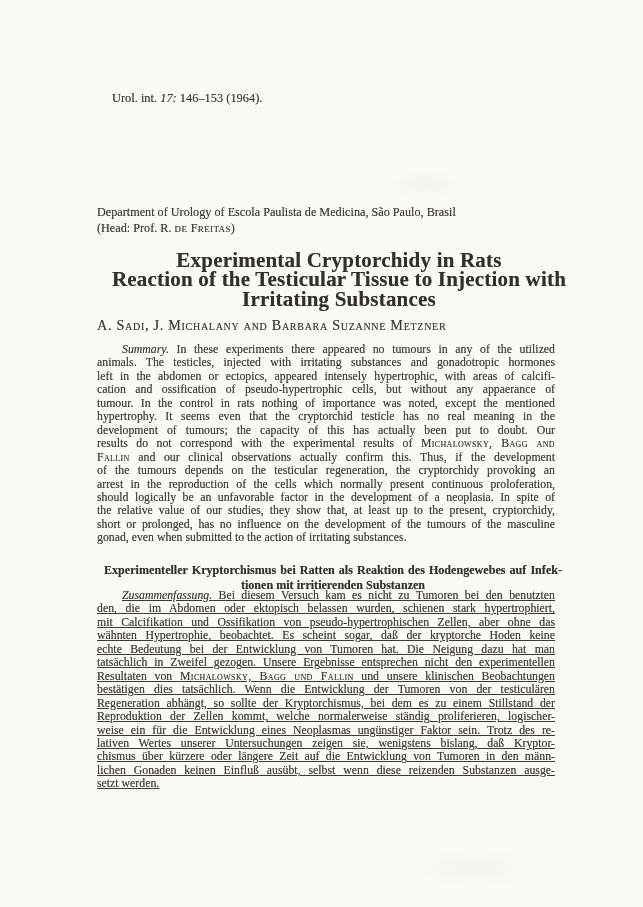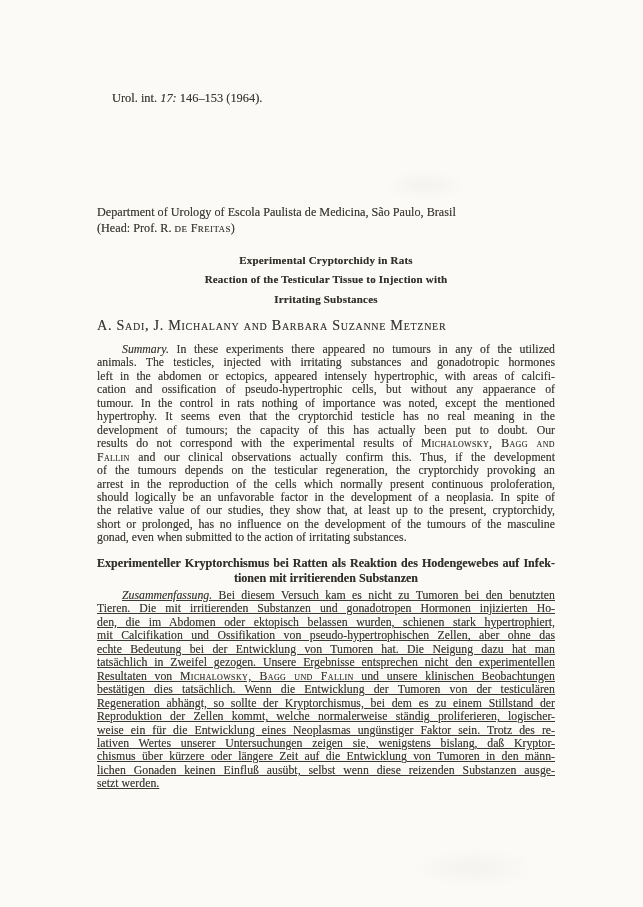--- a/index.html
+++ b/index.html
@@ -41,25 +41,25 @@
     left: 97px;
     top: 204px;
     width: 458px;
     text-align: left;
     font-size: 12.2px;
     line-height: 16px;
   }
 
   .title {
     position: absolute;
-    left: 97px;
+    left: 110px;
     top: 251px;
     width: 458px;
     margin: 0;
-    font-size: 11px;
+    font-size: 21px;
     font-weight: 700;
     line-height: 19.3px;
     color: #33302a;
     letter-spacing: 0.2px;
   }
   .title > div { text-align: center; white-space: nowrap; }
 
   .authors {
     position: absolute;
     left: 97px;
@@ -88,21 +88,21 @@
   .para > div:last-child { text-align-last: left; }
 
   .summary-en { top: 343px; }
   .summary-de { top: 589px; text-decoration: underline; }
 
   .heading-de {
     position: absolute;
     left: 97px;
     top: 556px;
     width: 458px;
-    margin: 0;
+    margin: 7px;
     font-size: 12.1px;
     font-weight: 700;
     line-height: 14.6px;
     color: #33302a;
   }
   .heading-de > div {
     text-align: justify;
     text-align-last: justify;
     white-space: nowrap;
   }
@@ -149,23 +149,23 @@
       <div>gonad, even when submitted to the action of irritating substances.</div>
     </div>
 
   <h2 class="heading-de">
       <div>Experimenteller Kryptorchismus bei Ratten als Reaktion des Hodengewebes auf Infek-</div>
       <div>tionen mit irritierenden Substanzen</div>
     </h2>
 
   <div class="para summary-de">
       <div><span class="s-italic">Zusammenfassung.</span><span> Bei diesem Versuch kam es nicht zu Tumoren bei den benutzten</span></div>
-      <div>Tieren. Die mit irritierenden Substanzen und gonadotropen Hormonen injizierten Ho-</div>
       <div>den, die im Abdomen oder ektopisch belassen wurden, schienen stark hypertrophiert,</div>
       <div>mit Calcifikation und Ossifikation von pseudo-hypertrophischen Zellen, aber ohne das</div>
+      <div>wähnten Hypertrophie, beobachtet. Es scheint sogar, daß der kryptorche Hoden keine</div>
       <div>echte Bedeutung bei der Entwicklung von Tumoren hat. Die Neigung dazu hat man</div>
       <div>tatsächlich in Zweifel gezogen. Unsere Ergebnisse entsprechen nicht den experimentellen</div>
       <div><span>Resultaten von </span><span class="s-smallcaps">Michalowsky, Bagg und Fallin</span><span> und unsere klinischen Beobachtungen</span></div>
       <div>bestätigen dies tatsächlich. Wenn die Entwicklung der Tumoren von der testiculären</div>
       <div>Regeneration abhängt, so sollte der Kryptorchismus, bei dem es zu einem Stillstand der</div>
       <div>Reproduktion der Zellen kommt, welche normalerweise ständig proliferieren, logischer-</div>
       <div>weise ein für die Entwicklung eines Neoplasmas ungünstiger Faktor sein. Trotz des re-</div>
       <div>lativen Wertes unserer Untersuchungen zeigen sie, wenigstens bislang, daß Kryptor-</div>
       <div>chismus über kürzere oder längere Zeit auf die Entwicklung von Tumoren in den männ-</div>
       <div>lichen Gonaden keinen Einfluß ausübt, selbst wenn diese reizenden Substanzen ausge-</div>

